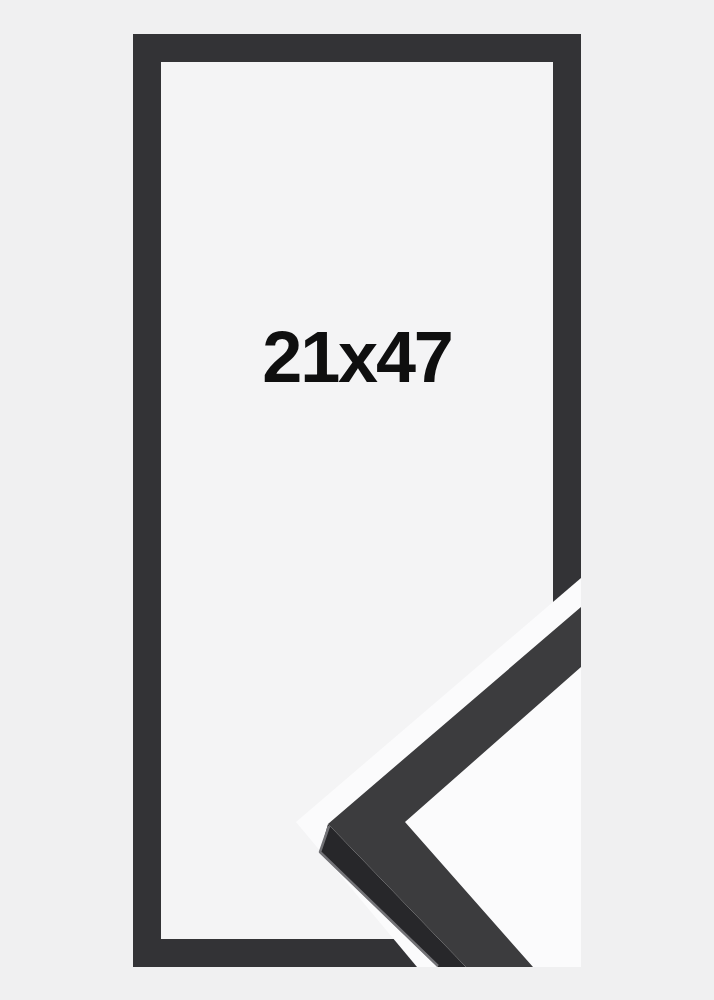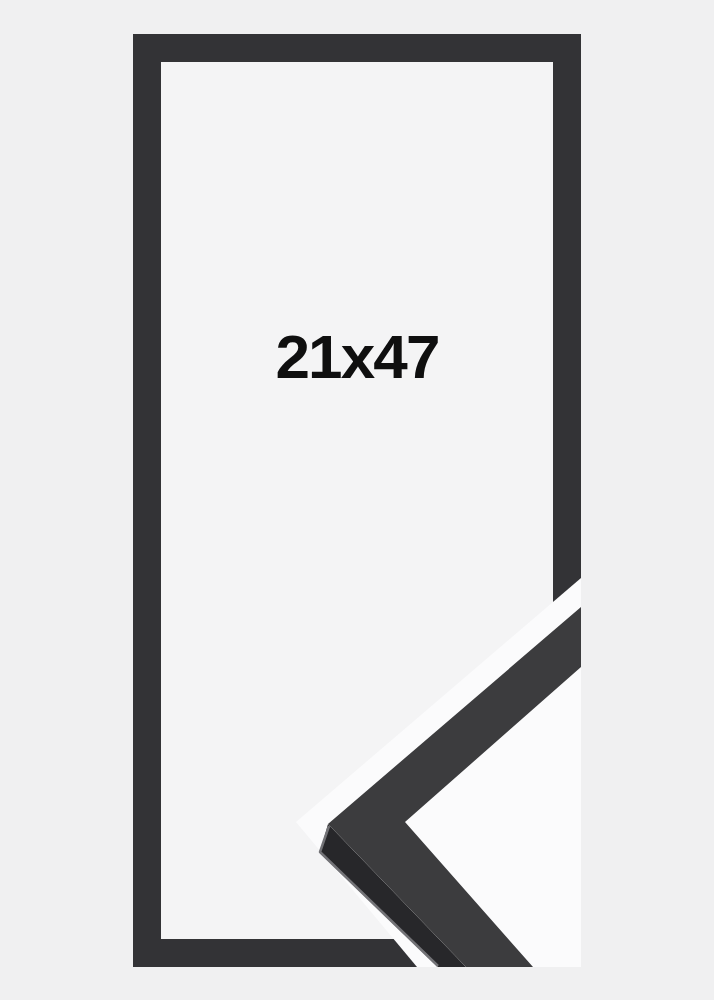--- a/index.html
+++ b/index.html
@@ -19,21 +19,21 @@
     left: 0;
     top: 0;
     display: block;
   }
   .size-label {
     position: absolute;
     left: 133px;
     top: 310px;
     width: 448px;
     text-align: center;
-    font-size: 62px;
+    font-size: 72px;
     font-weight: bold;
     letter-spacing: -0.03em;
     line-height: 94px;
     color: #0f0f0f;
     user-select: none;
   }
 </style>
 </head>
 <body>
 

